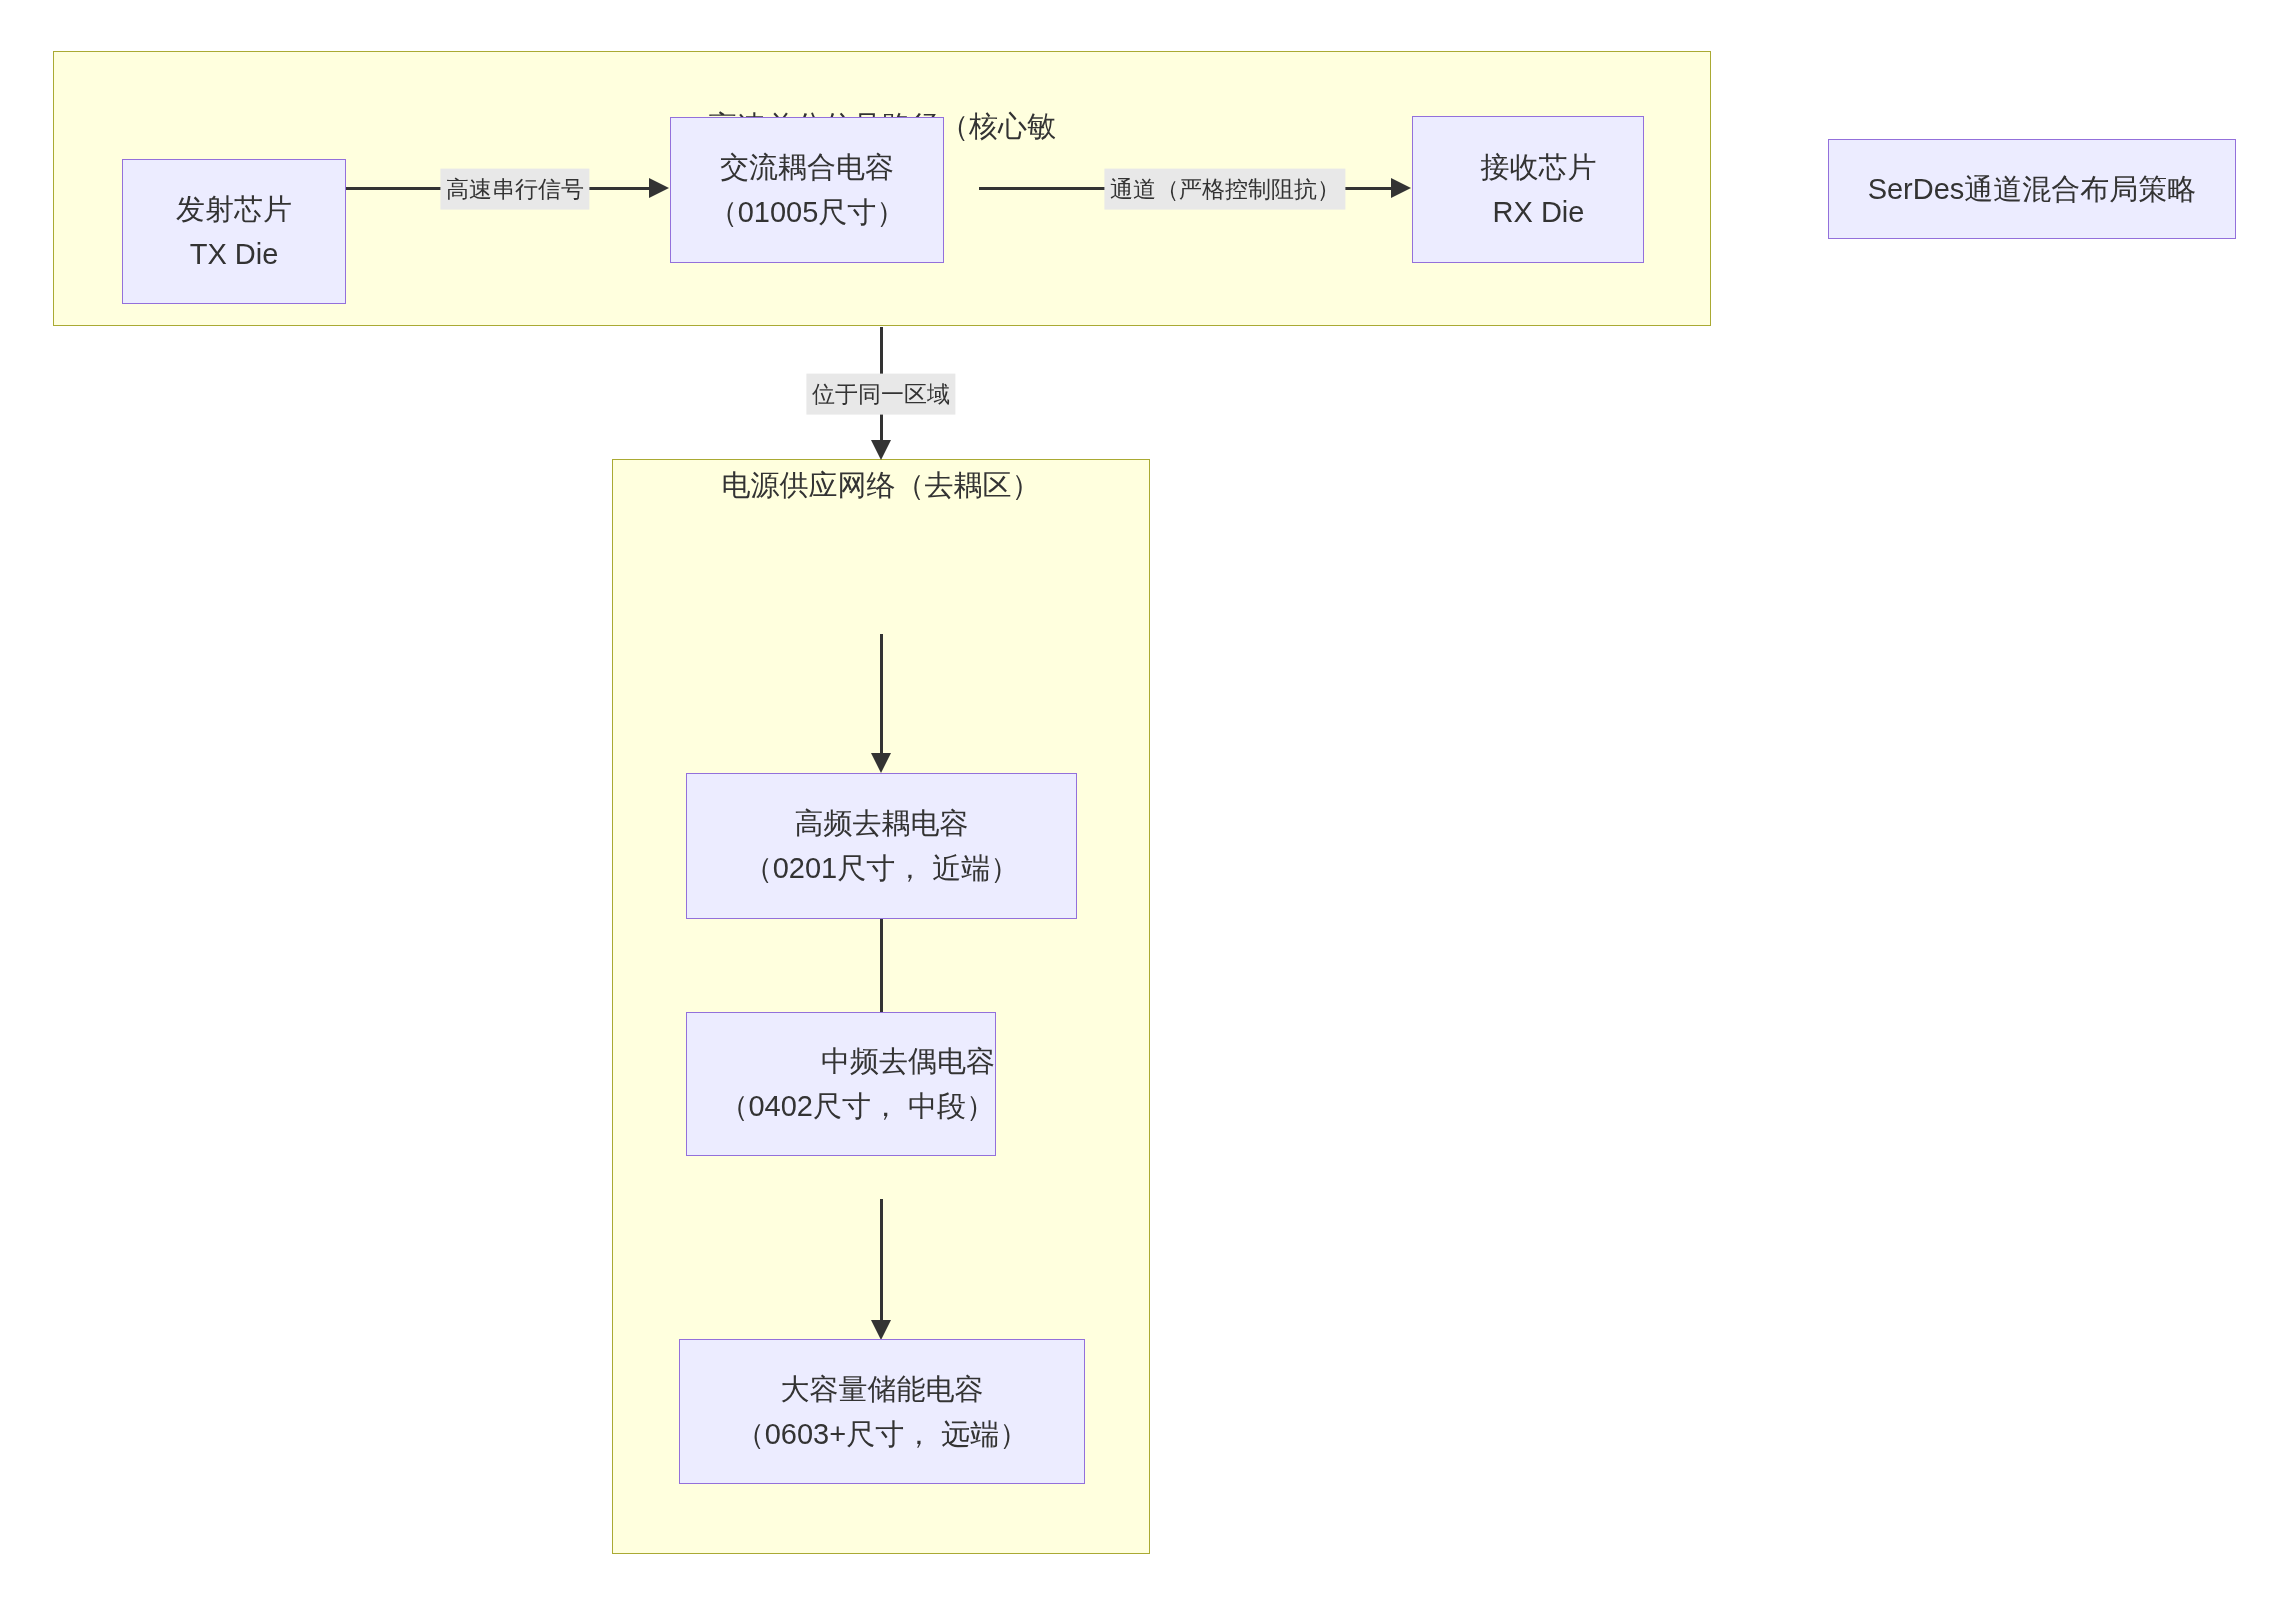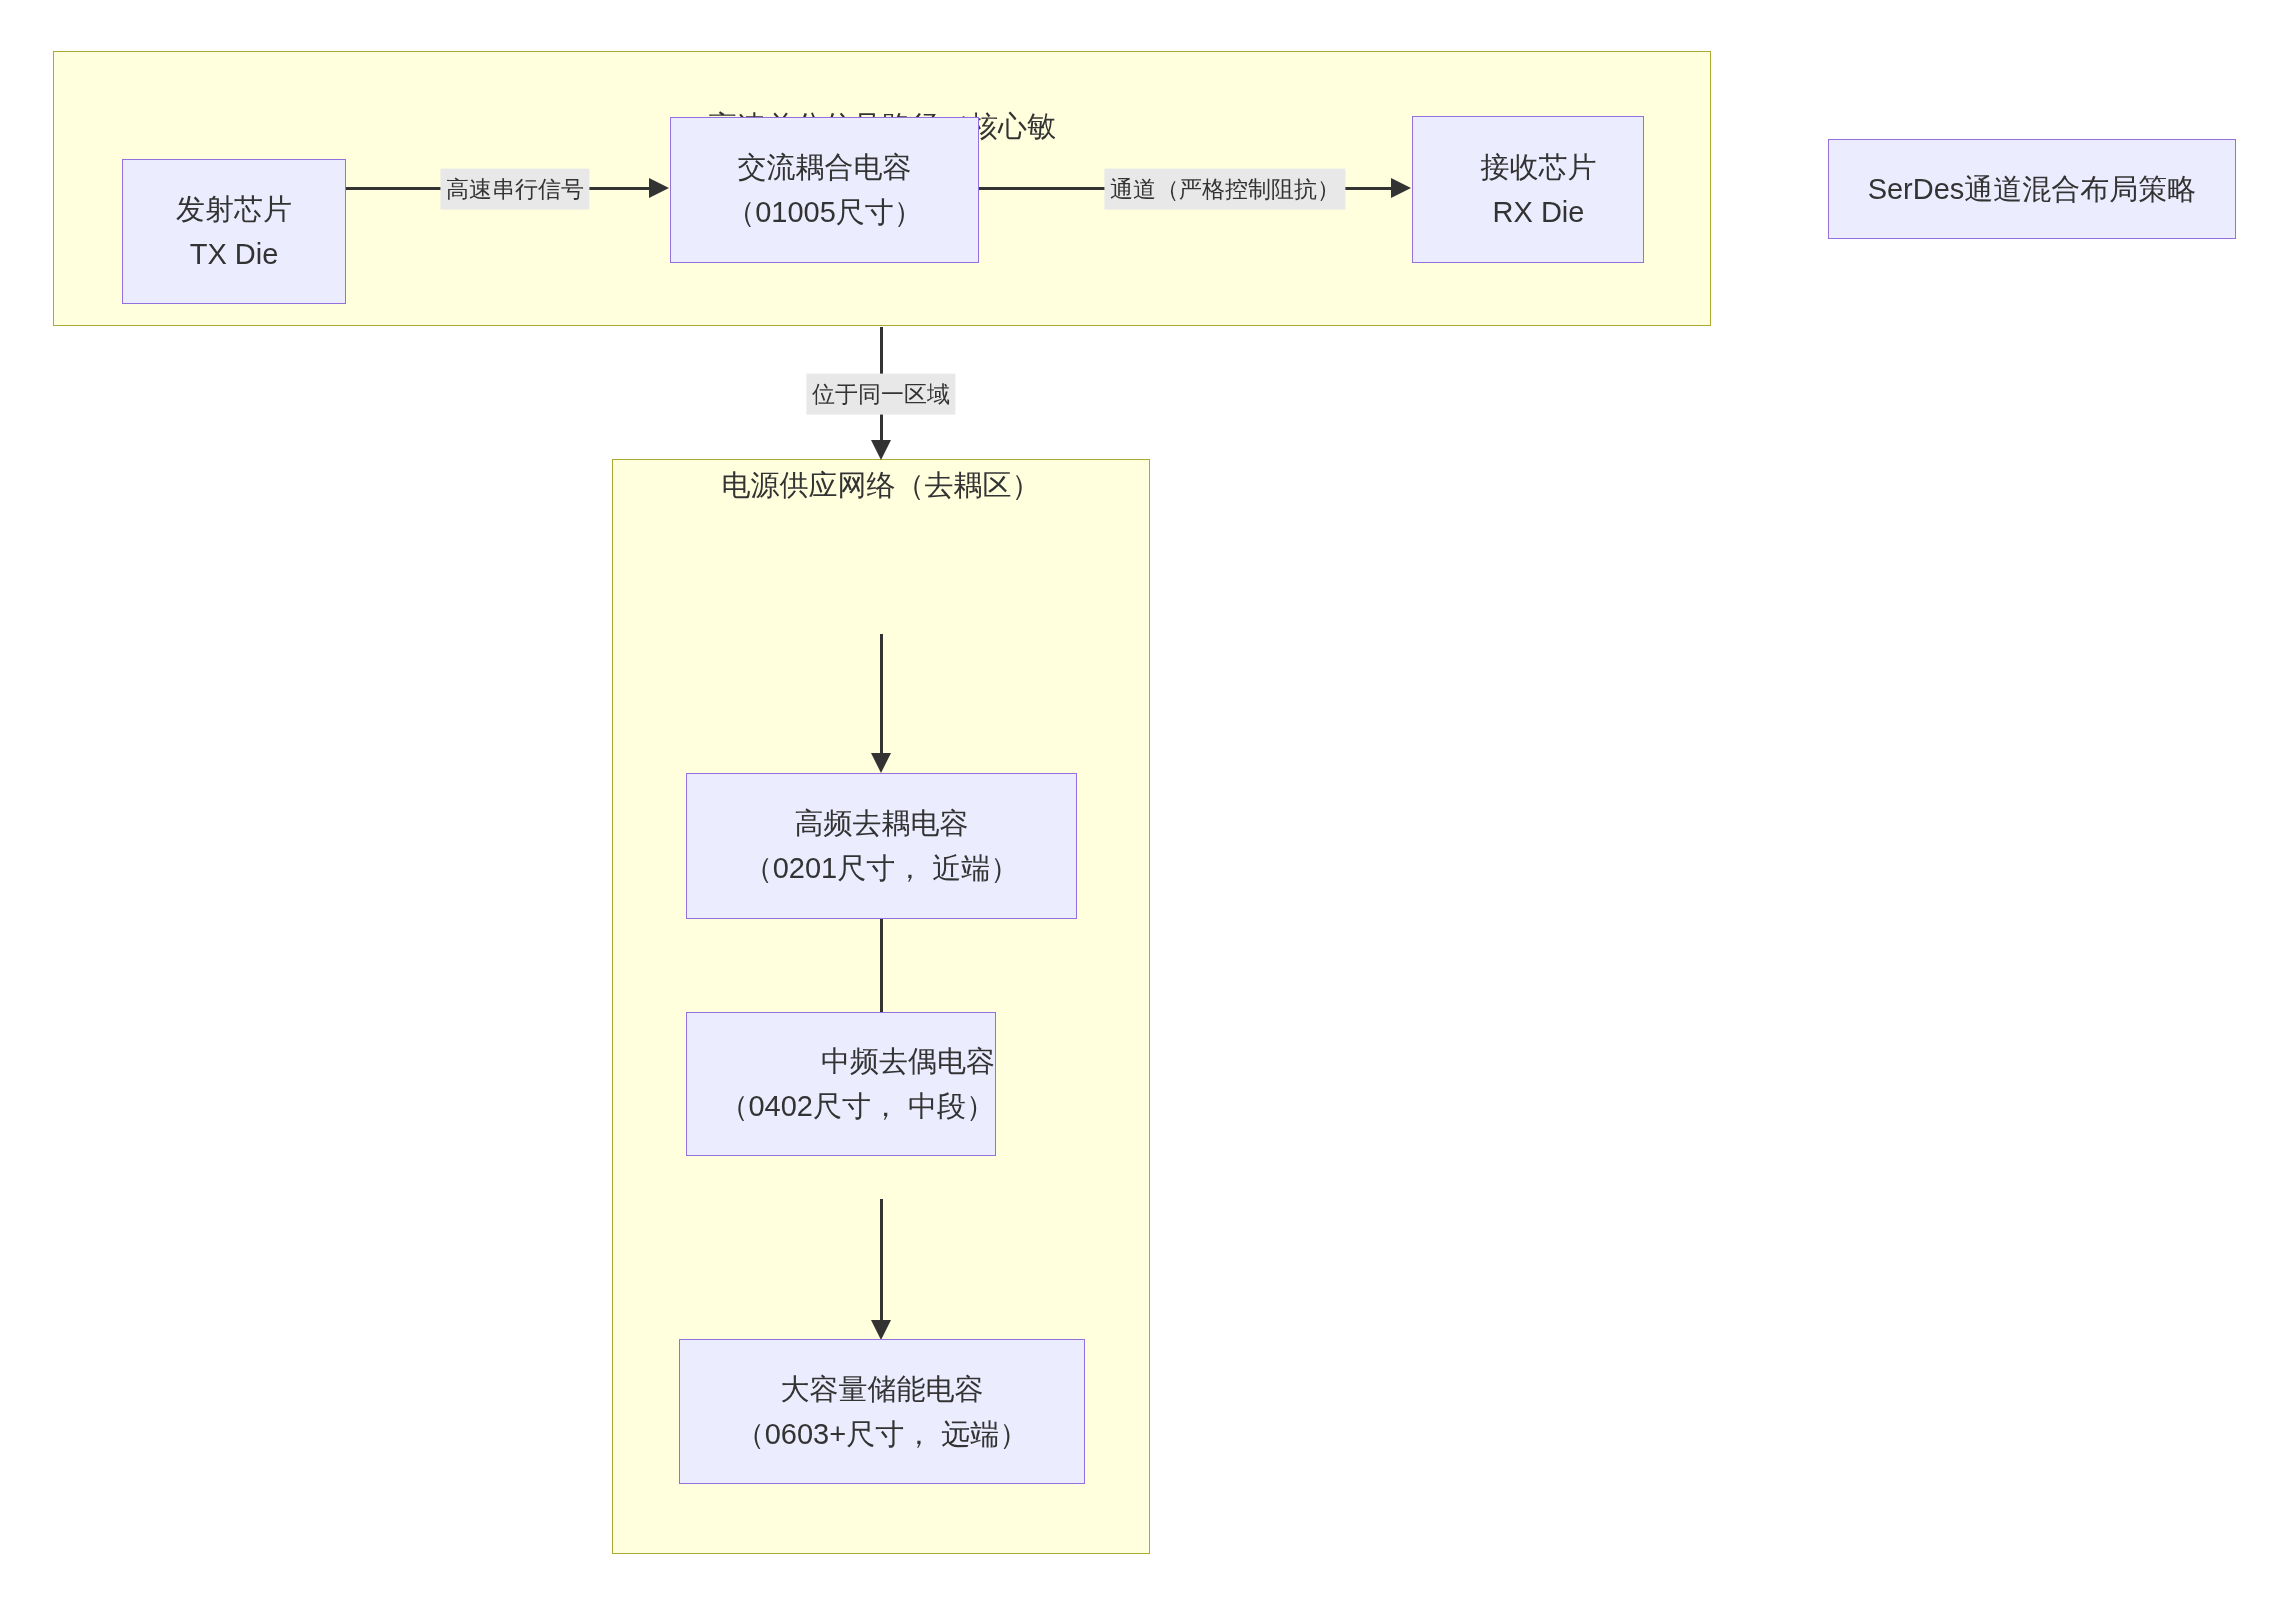--- a/index.html
+++ b/index.html
@@ -111,21 +111,21 @@
   <div class="arrow-right" style="left:649px; top:178px;"></div>
 
   <div class="hline" style="left:979px; top:187px; width:416px;"></div>
   <div class="arrow-right" style="left:1391px; top:178px;"></div>
 
   <div class="node" style="left:122px; top:117px; width:224px; height:145px;margin-top:42px;">
     <div class="node-line">发射芯片</div>
     <div class="node-line">TX Die</div>
   </div>
 
-  <div class="node" style="left:670px; top:117px; width:309px; height:146px;align-items:center;">
+  <div class="node" style="left:670px; top:117px; width:274px; height:146px;align-items:center;">
     <div class="node-line">交流耦合电容</div>
     <div class="node-line">（01005尺寸）</div>
   </div>
 
   <div class="node" style="left:1412px; top:116px; width:232px; height:147px;padding-left:21px;">
     <div class="node-line">接收芯片</div>
     <div class="node-line">RX Die</div>
   </div>
 
   <div class="edge-label" style="left:515px; top:189px;">高速串行信号</div>

